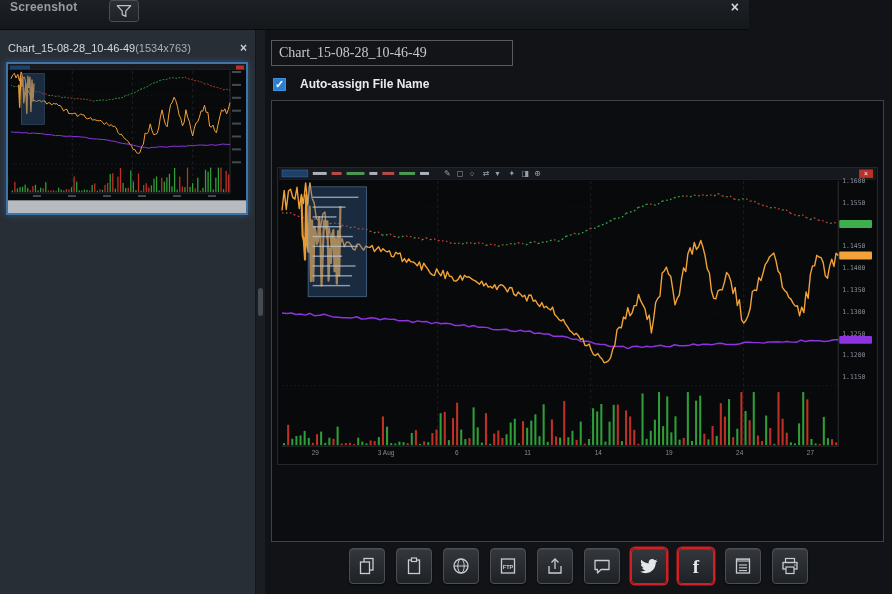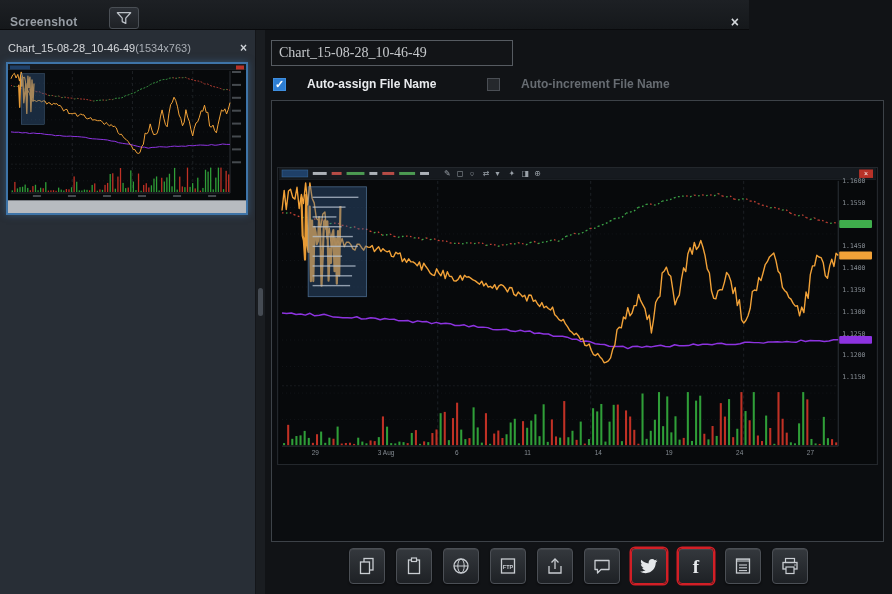--- a/index.html
+++ b/index.html
@@ -1,20 +1,20 @@
 <!DOCTYPE html>
 <html><head>
 <meta charset="utf-8">
 <style>
   html,body{margin:0;padding:0}
   body{width:892px;height:594px;background:#111316;font-family:"Liberation Sans",sans-serif;overflow:hidden;position:relative;-webkit-font-smoothing:antialiased}
   *{box-sizing:border-box}
 
   
-  .topbar{position:absolute;left:0;top:0;width:749px;height:30px;background:linear-gradient(#1d2024,#15181b);border-bottom:1px solid #090a0c;display:flex;align-items:flex-end}
+  .topbar{position:absolute;left:0;top:0;width:749px;height:30px;background:linear-gradient(#1d2024,#15181b);border-bottom:1px solid #090a0c;display:flex;align-items:flex-start}
   .topbar-title{color:#979da4;font-weight:bold;font-size:12px;margin-left:10px;letter-spacing:.2px}
   .filter-btn{margin-left:32px;width:30px;height:22px;border:1px solid #4a4f55;border-radius:3px;display:flex;align-items:center;justify-content:center;background:linear-gradient(#2c3036,#1e2125);cursor:pointer}
   .win-close{margin-left:auto;margin-right:10px;color:#d3d7db;font-size:14px;line-height:14px;cursor:pointer;font-weight:bold}
 
   
   .sidebar{position:absolute;left:0;top:30px;width:256px;height:564px;background:#282e36;border-right:1px solid #14161a}
   .side-item{margin:8px 6px 0 6px}
   .side-item-header{display:flex;align-items:center;height:20px;padding:0 2px}
   .side-item-name{color:#d6d9dd;font-size:11px;white-space:nowrap}
   .side-item-size{color:#a9aeb5;font-size:11px;margin-left:0}
@@ -28,21 +28,21 @@
   .divider-handle{position:absolute;left:258px;top:288px;width:5px;height:28px;background:#454b53;border-radius:3px;cursor:pointer}
 
   
   .main{position:absolute;left:265px;top:30px;width:627px;height:564px;background:#111316}
   .filename-input{position:absolute;left:6px;top:10px;width:242px;height:26px;background:#121417;border:1px solid #565b61;color:#c7cacd;font-family:"Liberation Serif",serif;font-size:14px;padding:0 7px;outline:none}
   .cb-group{position:absolute;top:47px;display:flex;align-items:center;cursor:pointer}
   .cb-group.g1{left:8px}
   .cb-group.g2{left:222px}
   .checkbox{width:13px;height:13px;border:1px solid #4a4e54;background:#25282c;display:flex;align-items:center;justify-content:center;font-size:11px;line-height:11px;color:transparent}
   .checkbox.checked{background:#2d7dd2;border-color:#3f8fe0;color:#fff;font-weight:bold}
-  .cb-label{font-size:12px;font-weight:bold;color:#e9ebee;margin-left:21px}
+  .cb-label{font-size:12px;font-weight:bold;color:#e9ebee;margin-left:14px}
   .cb-group.disabled .cb-label{color:#676c72}
 
   .preview{position:absolute;left:6px;top:70px;width:613px;height:442px;border:1px solid #3d4248;background:#0b0d10}
   #chart-main{position:absolute;left:5px;top:66px;border:1px solid #23272c}
 
   
   .toolbar{position:absolute;left:0;top:518px;width:627px;display:flex;justify-content:center;gap:11px}
   .tb-btn{width:36px;height:36px;border:1px solid #4b4f55;border-radius:4px;background:linear-gradient(#34383d,#1e2125);box-shadow:inset 0 1px 0 rgba(255,255,255,.07),0 1px 2px rgba(0,0,0,.6);display:flex;align-items:center;justify-content:center;cursor:pointer}
   .tb-btn.highlight{border-color:#d21f26;box-shadow:0 0 0 1.5px #d21f26,inset 0 1px 0 rgba(255,255,255,.07)}
   .tb-btn svg{display:block}
@@ -271,24 +271,20 @@
 <div class="divider"></div>
 <div class="divider-handle"></div>
 
 <div class="main">
 
   <input class="filename-input" value="Chart_15-08-28_10-46-49" style="">
 
   <div class="cb-group g1">
     <span class="checkbox checked" id="cb-assign">✓</span>
     <span class="cb-label">Auto-assign File Name</span>
-  </div>
-  <div class="cb-group g2 disabled">
-    <span class="checkbox" id="cb-increment"></span>
-    <span class="cb-label">Auto-increment File Name</span>
   </div>
 
   <div class="preview">
     <svg id="chart-main" width="601" height="298" viewBox="0 0 601 298">
         <rect x="0" y="0" width="601" height="298" fill="#07090b"></rect>
         <rect x="0" y="0" width="601" height="11" fill="#161a1f"></rect>
         <line x1="0" y1="11.5" x2="601" y2="11.5" stroke="#262b31" stroke-width="0.7"></line>
         <rect x="3" y="2" width="26" height="7" fill="#1f4068" stroke="#3b6ea5" stroke-width="0.5"></rect>
         <rect x="34" y="4" width="14" height="3" fill="#c7ccd2" opacity="0.85"></rect>
         <rect x="53" y="4" width="10" height="3" fill="#d2564e" opacity="0.85"></rect>

